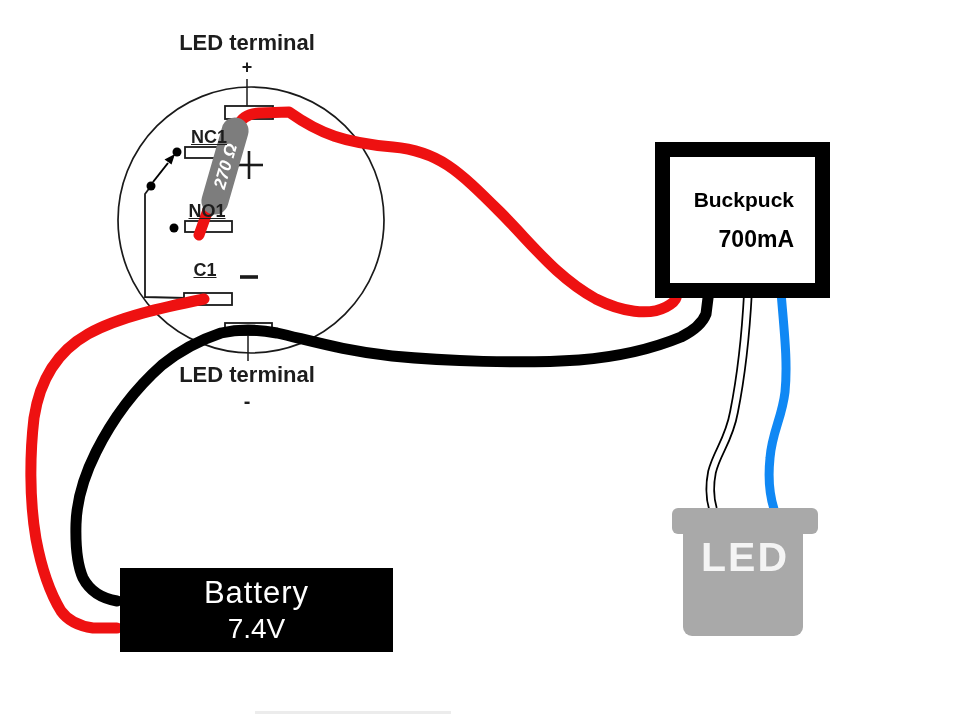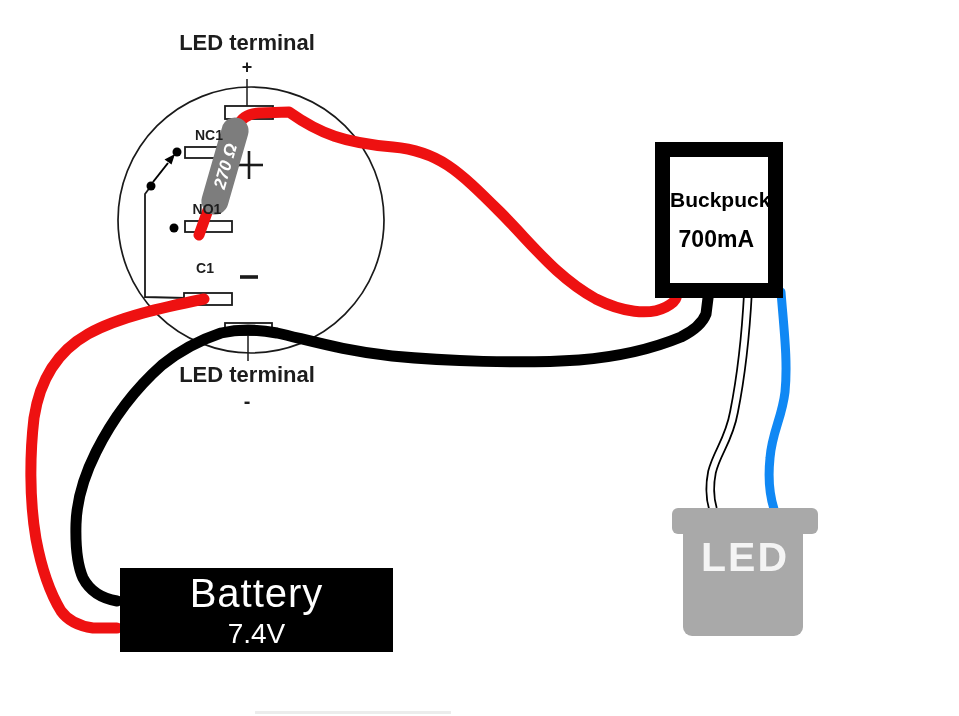--- a/index.html
+++ b/index.html
@@ -12,37 +12,37 @@
   }
   html,body{margin:0;padding:0;background:#ffffff;}
   #canvas{
     position:relative;width:959px;height:716px;background:#ffffff;overflow:hidden;
     font-family:"Liberation Sans","DejaVu Sans",sans-serif;
   }
   #wires-svg{position:absolute;left:0;top:0;}
   .lbl{position:absolute;color:var(--label-ink);font-weight:bold;text-align:center;line-height:1.1;}
   .lbl-terminal{width:150px;font-size:22px;letter-spacing:0px;}
   .lbl-polarity{width:24px;font-size:18px;}
-  .lbl-contact{width:44px;font-size:14px;}
+  .lbl-contact{width:44px;font-size:18px;text-decoration:underline;}
   
   .buckpuck{
-    position:absolute;left:655px;top:142px;width:128px;height:156px;
+    position:absolute;left:655px;top:142px;width:175px;height:156px;
     background:#ffffff;border:15px solid #000;box-sizing:border-box;
     display:flex;flex-direction:column;justify-content:center;
-    text-align:right;padding-right:14px;
+    text-align:right;padding-right:21px;
   }
   .buckpuck .line1{font-size:21px;font-weight:bold;color:#000;}
   .buckpuck .line2{font-size:23px;font-weight:bold;color:#000;margin-top:14px;}
   
   .battery{
     position:absolute;left:120px;top:568px;width:273px;height:84px;
     background:#000;color:#fff;text-align:center;
     display:flex;flex-direction:column;justify-content:center;
   }
-  .battery .line1{font-size:40px;font-weight:400;letter-spacing:1px;}
+  .battery .line1{font-size:31px;font-weight:400;letter-spacing:1px;}
   .battery .line2{font-size:28px;font-weight:400;margin-top:2px;}
   
   .led-cap{
     position:absolute;left:672px;top:508px;width:146px;height:26px;
     background:var(--led-gray);border-radius:6px;
   }
   .led-body{
     position:absolute;left:683px;top:508px;width:120px;height:128px;
     background:var(--led-gray);border-radius:0 0 9px 9px;
   }

